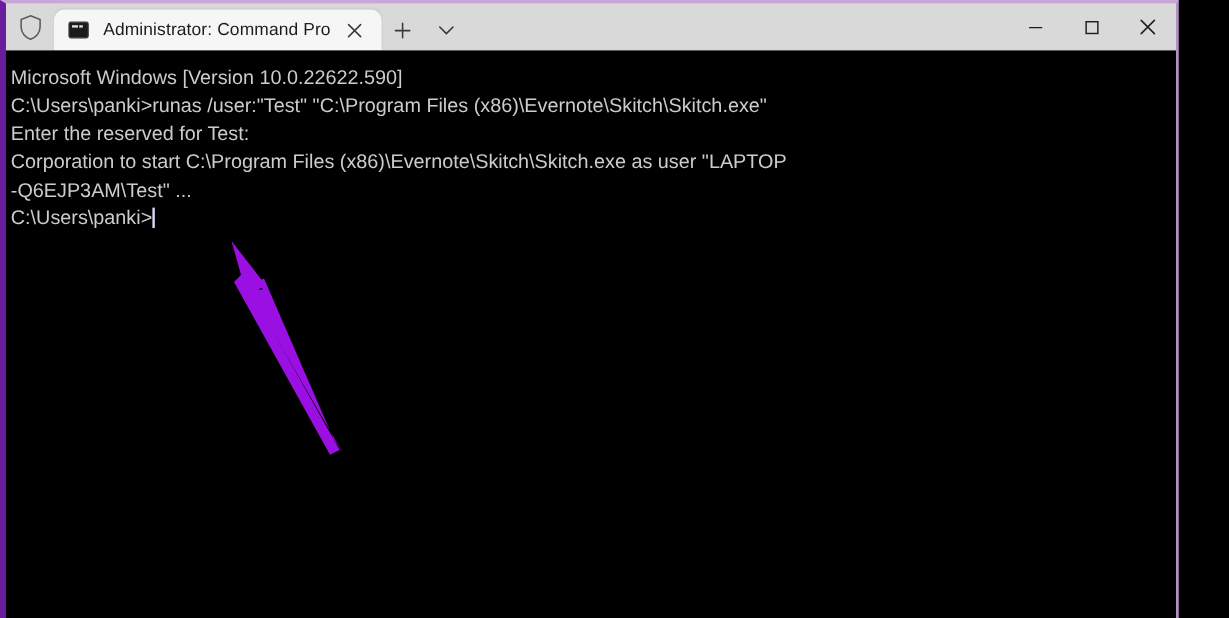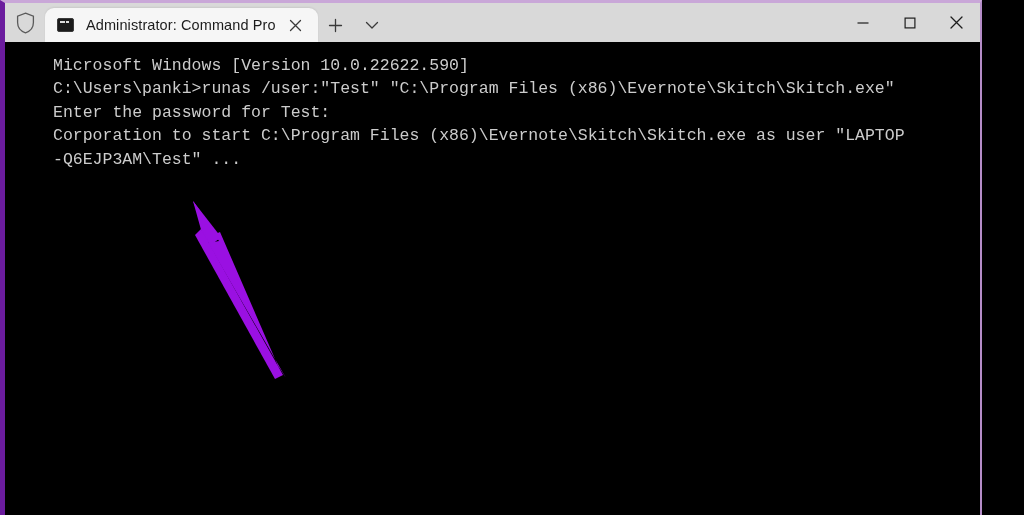--- a/index.html
+++ b/index.html
@@ -126,27 +126,26 @@
     left: 0;
     top: 39px;
     right: 0;
     bottom: 0;
     background: #000000;
     padding: 12px 0 0 4px;
     overflow: hidden;
   }
 
   .line {
-    font-family: Liberation Mono, monospace;
+    font-family: Liberation Sans, sans-serif;
     font-size: 16.5px;
     line-height: 23.4px;
     color: #cccccc;
     white-space: pre;
     letter-spacing: 0px;
-    margin-left: 44px;
   }
   .line.blank { color: transparent; }
 
   .cursor {
     display: inline-block;
     width: 2px;
     height: 17px;
     background: #d8d8ff;
     vertical-align: -3px;
   }
@@ -214,24 +213,25 @@
         <path d="M2 2 L13 13 M13 2 L2 13" stroke="#1d1d1d" stroke-width="1.3" stroke-linecap="round"></path>
       </svg>
     </div>
   </div>
 
   <div id="terminal">
     <div class="line">Microsoft Windows [Version 10.0.22622.590]</div>
     <div class="line blank"></div>
     <div class="line">C:\Users\panki&gt;runas /user:"Test" "C:\Program Files (x86)\Evernote\Skitch\Skitch.exe"</div>
     <div class="line blank"></div>
-    <div class="line">Enter the password for Test:</div>
+    <div class="line">Enter the reserved for Test:</div>
     <div class="line">Corporation to start C:\Program Files (x86)\Evernote\Skitch\Skitch.exe as user "LAPTOP</div>
     <div class="line">-Q6EJP3AM\Test" ...</div>
     <div class="line blank"></div>
+    <div class="line"><span>C:\Users\panki&gt;</span><span class="cursor"></span></div>
   </div>
 
   <svg id="arrow-overlay" viewBox="0 0 1024 515">
     <g>
       <path d="M188 198 L214 238 L203 240 L281 375 L272 361 L277 372 L215 229 L206 233 Z" fill="#9a10e2"></path>
       <path d="M188 198 L215 236 L200 241 Z" fill="#9a10e2"></path>
       <path d="M196 226 L278 372 L270 376 L190 232 Z" fill="#9a10e2"></path>
       <path d="M188 198 L216 234 L205 243 Z" fill="#9a10e2"></path>
     </g>
   </svg>

